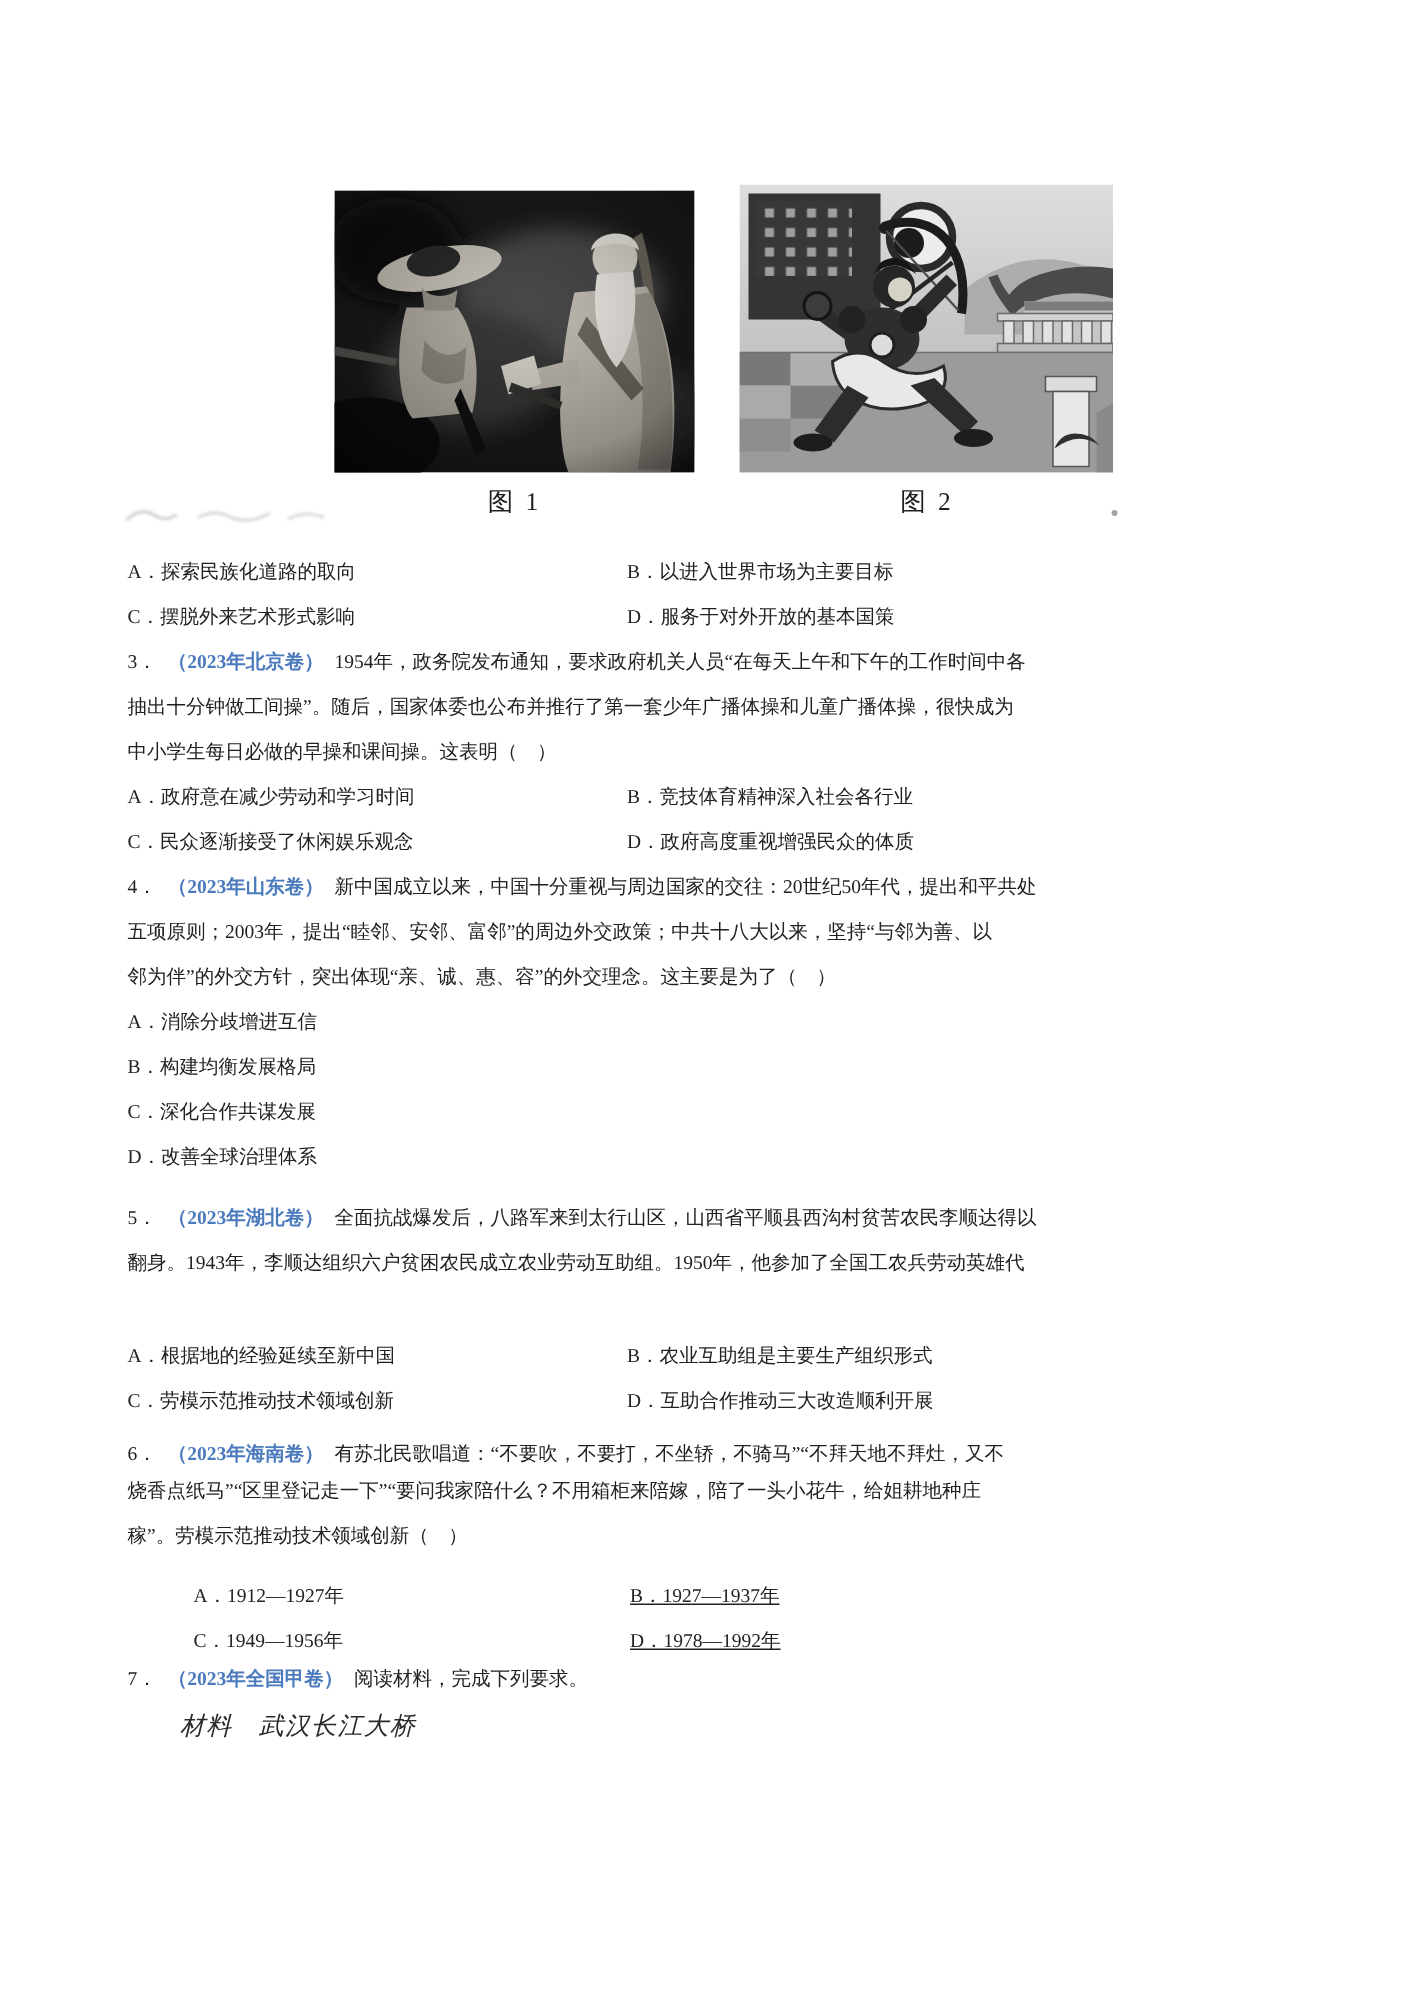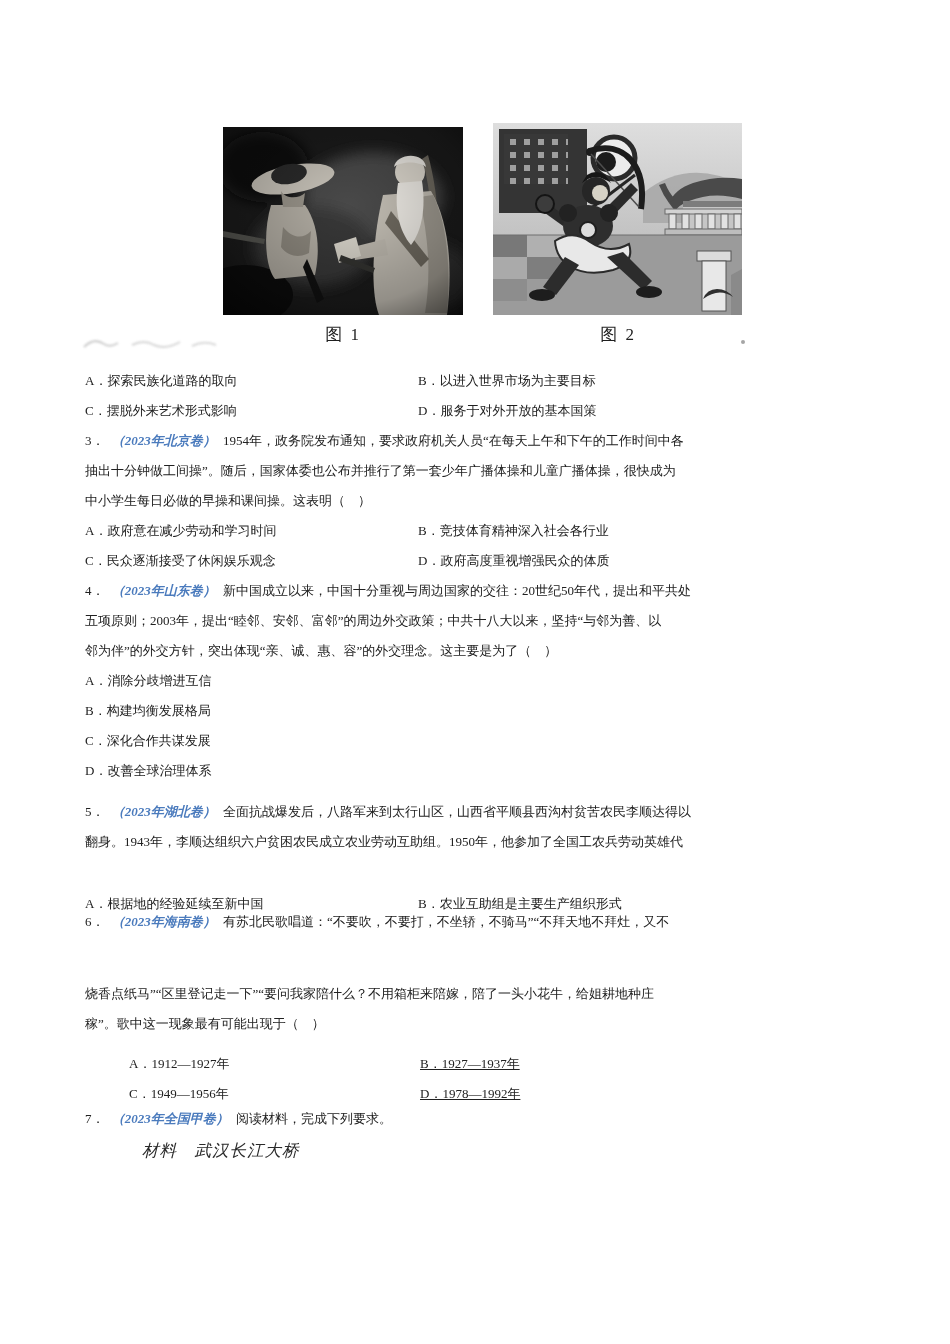--- a/index.html
+++ b/index.html
@@ -7,22 +7,22 @@
         font-family:"Liberation Serif","DejaVu Serif",serif;color:#212121;}
   .fig{position:absolute;}
   .figcap{position:absolute;top:324px;height:22px;line-height:22px;font-size:17px;
           color:#1f1f1f;text-align:center;width:60px;letter-spacing:2px;}
   .line{position:absolute;left:85px;height:30px;line-height:30px;font-size:13px;white-space:nowrap;}
   .optL{display:inline-block;}
   .optR{position:absolute;left:333px;top:0;}
   .q6row .optL{margin-left:44px;}
   .q6row .optR{left:335px;text-decoration:underline;}
   .num{margin-right:4px;}
-  .tag{color:#4b7bbd;font-weight:700;margin-right:4px;font-style:italic;}
-  .mat{left:120px;font-style:italic;font-size:16.5px;letter-spacing:1px;color:#2a2a2a;margin-left:22px;}
+  .tag{color:#4b7bbd;font-weight:700;margin-right:4px;}
+  .mat{left:120px;font-style:italic;font-size:16.5px;letter-spacing:1px;color:#2a2a2a;}
   .smudge{position:absolute;left:80px;top:331px;opacity:.8;filter:blur(1px);}
   .dot{position:absolute;left:741px;top:340px;width:4px;height:4px;background:#8f8f8f;
        border-radius:50%;opacity:.8;}
 </style>
 </head>
 <body>
 
 <div class="page">
 
   <svg class="fig" style="left:223px;top:127px;" width="240" height="188" viewBox="0 0 240 188">
@@ -205,28 +205,32 @@
   <div class="line" style="top:797px">
     <span class="num">5．</span>
     <span class="tag">（2023年湖北卷）</span>
     <span>全面抗战爆发后，八路军来到太行山区，山西省平顺县西沟村贫苦农民李顺达得以</span>
   </div>
   <div class="line" style="top:827px">翻身。1943年，李顺达组织六户贫困农民成立农业劳动互助组。1950年，他参加了全国工农兵劳动英雄代</div>
   <div class="line" style="top:889px">
     <span class="optL">A．根据地的经验延续至新中国</span>
     <span class="optR">B．农业互助组是主要生产组织形式</span>
   </div>
-
-  <div class="line" style="top:907px">
+  <div class="line" style="top:919px">
+    <span class="optL">C．劳模示范推动技术领域创新</span>
+    <span class="optR">D．互助合作推动三大改造顺利开展</span>
+  </div>
+
+  <div class="line" style="top:954px">
     <span class="num">6．</span>
     <span class="tag">（2023年海南卷）</span>
     <span>有苏北民歌唱道：“不要吹，不要打，不坐轿，不骑马”“不拜天地不拜灶，又不</span>
   </div>
   <div class="line" style="top:979px">烧香点纸马”“区里登记走一下”“要问我家陪什么？不用箱柜来陪嫁，陪了一头小花牛，给姐耕地种庄</div>
-  <div class="line" style="top:1009px">稼”。歌中这一现象最有可能出现于（　）</div>
+  <div class="line" style="top:1009px">稼”。劳模示范推动技术领域创新（　）</div>
   <div class="line q6row" style="top:1049px">
     <span class="optL">A．1912—1927年</span>
     <span class="optR">B．1927—1937年</span>
   </div>
   <div class="line q6row" style="top:1079px">
     <span class="optL">C．1949—1956年</span>
     <span class="optR">D．1978—1992年</span>
   </div>
 
   <div class="line" style="top:1104px">

